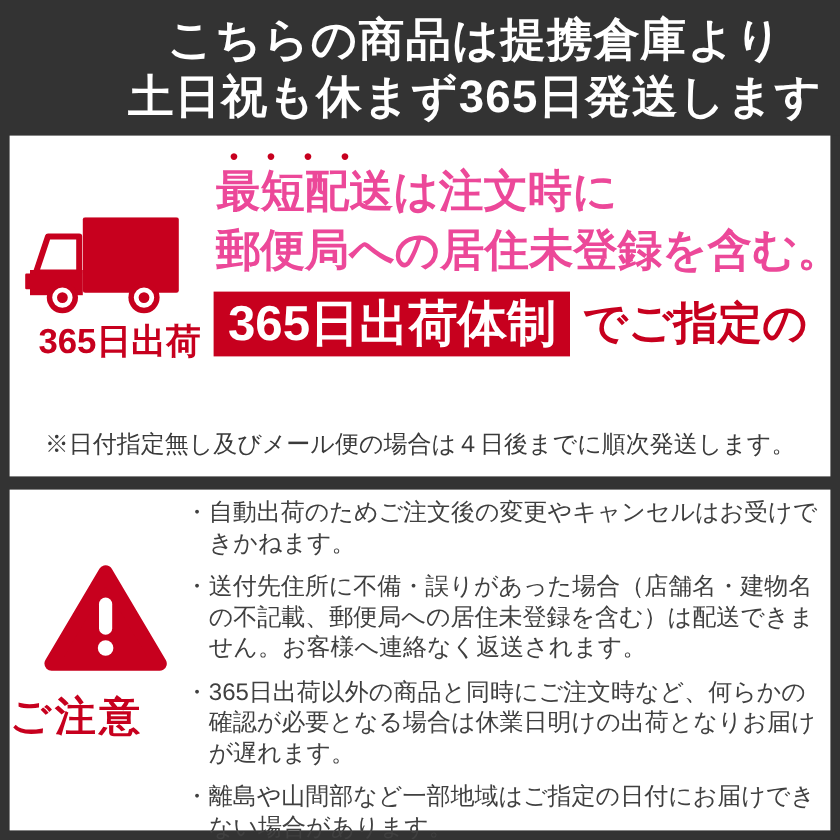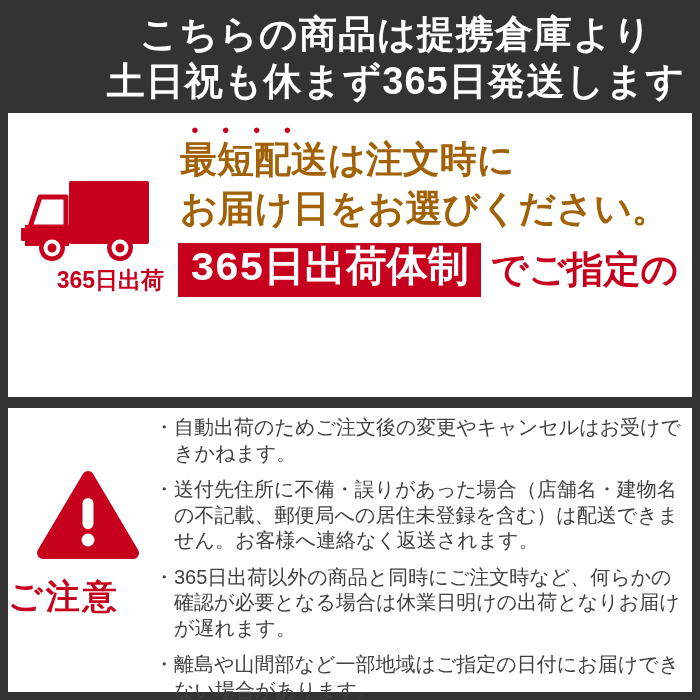--- a/index.html
+++ b/index.html
@@ -20,32 +20,32 @@
     padding-top:11px;box-sizing:border-box;margin-left:46px;
   }
 
   
   .panel{position:absolute;left:8px;width:684px;height:284px;background:#ffffff;}
   .panel1{top:113px;}
   .panel2{top:408px;}
 
   .truck{position:absolute;left:12px;top:68px;width:130px;height:82px;}
   .truck-label{
-    position:absolute;left:0;top:152px;width:156px;text-align:right;
-    color:#c7001e;font-weight:700;font-size:23px;
+    position:absolute;left:0;top:152px;width:156px;text-align:left;
+    color:#c7001e;font-weight:700;font-size:29px;padding-left:24px;
   }
 
   .dots{
     position:absolute;left:183px;top:10px;
     color:#c7001e;font-size:13px;letter-spacing:23px;line-height:13px;
   }
-  .h-red{position:absolute;color:#a16207;font-weight:700;font-size:37px;line-height:42px;white-space:nowrap;}
+  .h-red{position:absolute;color:#ec4899;font-weight:700;font-size:37px;line-height:42px;white-space:nowrap;}
   .h1{left:172px;top:26px;}
   .h2{left:172px;top:75px;}
-  .boxrow{position:absolute;left:170px;top:130px;display:flex;align-items:center;white-space:nowrap;font-family:Liberation Mono, monospace;}
+  .boxrow{position:absolute;left:170px;top:130px;display:flex;align-items:center;white-space:nowrap;}
   .hl{
     background:#c7001e;color:#ffffff;font-weight:700;font-size:41px;
     padding:4px 12px 6px 12px;line-height:44px;
   }
   .hl-suffix{color:#c7001e;font-weight:700;font-size:37px;margin-left:10px;text-align:right;}
   .h3{left:172px;top:192px;}
   .note{
     position:absolute;left:0;top:244px;width:684px;text-align:center;
     color:#3a3a3a;font-size:20px;font-weight:400;
   }
@@ -84,27 +84,28 @@
       <rect x="0" y="47" width="9" height="13" rx="1" fill="#c7001e"></rect>
       <circle cx="31" cy="67" r="13" fill="#c7001e"></circle>
       <circle cx="31" cy="67" r="6.5" fill="none" stroke="#ffffff" stroke-width="4"></circle>
       <circle cx="99" cy="67" r="13" fill="#c7001e"></circle>
       <circle cx="99" cy="67" r="6.5" fill="none" stroke="#ffffff" stroke-width="4"></circle>
     </svg>
     <div class="truck-label">365日出荷</div>
 
     <div class="dots">●●●●</div>
     <div class="h-red h1">最短配送は注文時に</div>
-    <div class="h-red h2">お届け日をお選びください。</div>
+    <div class="h-red h2">郵便局への居住未登録を含む。</div>
 
     <div class="boxrow">
       <span class="hl">365日出荷体制</span>
       <span class="hl-suffix">でご指定の</span>
     </div>
 
+    <div class="note">※日付指定無し及びメール便の場合は４日後までに順次発送します。</div>
   </div>
 
   <div class="panel panel2">
 
     <svg class="warn" viewBox="0 0 104 96" xmlns="http://www.w3.org/2000/svg">
       <path d="M52 10 L97 86 L7 86 Z" fill="#c7001e" stroke="#c7001e" stroke-width="12" stroke-linejoin="round"></path>
       <rect x="46.5" y="31" width="11" height="31" rx="5.5" fill="#ffffff"></rect>
       <circle cx="52" cy="73" r="6.5" fill="#ffffff"></circle>
     </svg>
     <div class="caution-label">ご注意</div>

